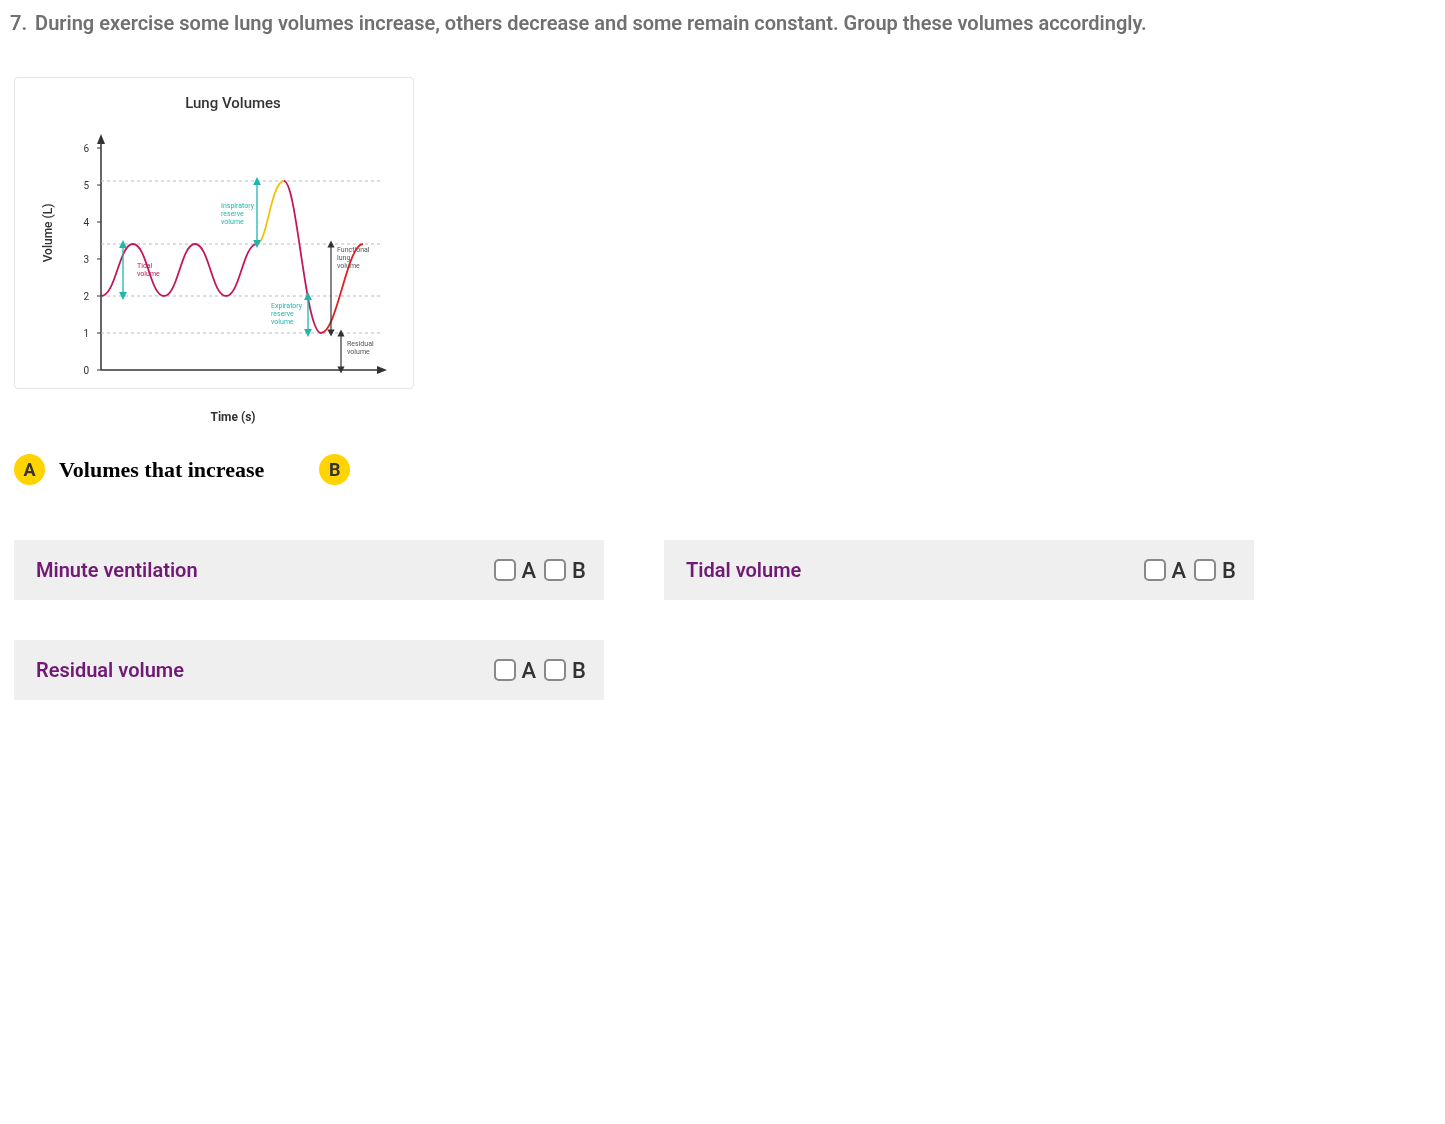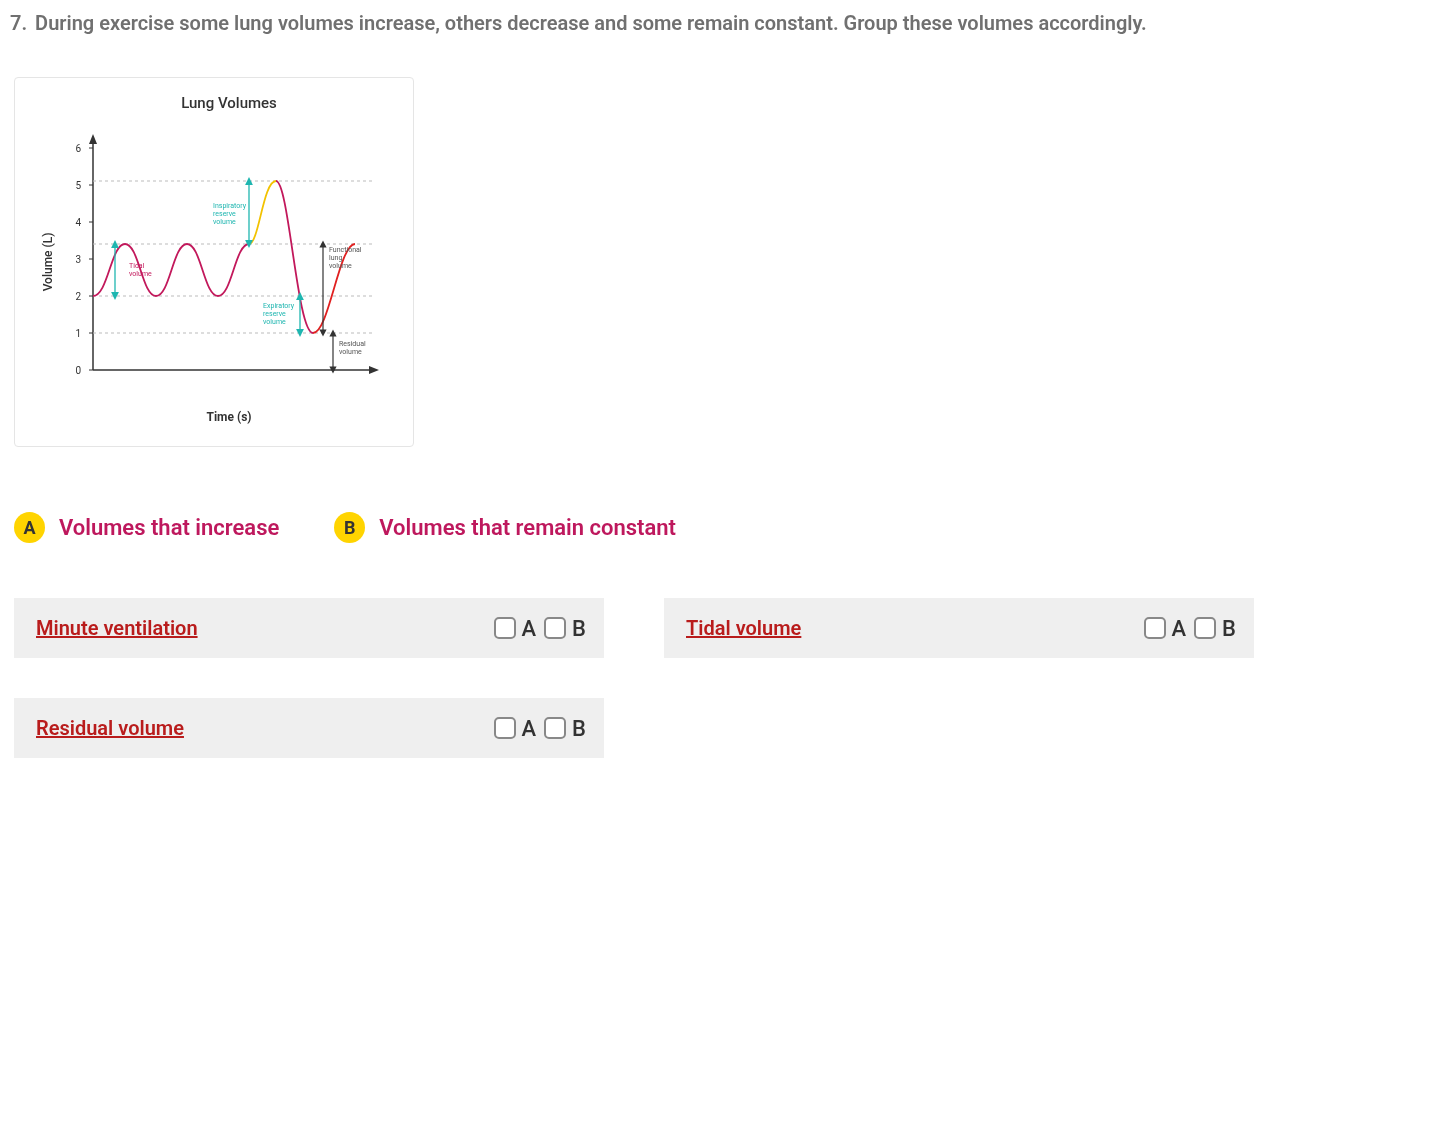--- a/index.html
+++ b/index.html
@@ -16,23 +16,23 @@
     color: #707070;
     line-height: 1.35;
     padding: 10px 16px 0 10px;
     margin-bottom: 40px;
   }
   .qnum { margin-right: 8px; }
   .figure-card {
     border: 1px solid #e5e5e5;
     border-radius: 4px;
     width: 400px;
-    height: 370px;
+    height: 312px;
     margin-left: 14px;
-    padding: 16px 10px 10px 10px;
+    padding: 16px 10px 10px 18px;
     margin-bottom: 65px;
     position: relative;
     background: #fff;
   }
   .fig-title {
     text-align: center;
     font-size: 15px;
     font-weight: 500;
     color: #333;
     margin-bottom: 8px;
@@ -76,42 +76,42 @@
     color: #333;
     font-weight: 700;
     font-size: 18px;
     display: flex;
     align-items: center;
     justify-content: center;
   }
   .cat-label {
     font-size: 22px;
     font-weight: 600;
-    color: #be185d;
+    color: #000000;
+    font-family: Liberation Serif, serif;
   }
   .items-grid {
     display: grid;
     grid-template-columns: 590px 590px;
     column-gap: 60px;
     row-gap: 40px;
     margin-left: 14px;
   }
   .item-row {
     background: #efefef;
     height: 60px;
     display: flex;
     align-items: center;
     justify-content: space-between;
     padding: 0 18px 0 22px;
   }
   .item-label {
     font-size: 20px;
     font-weight: 600;
-    color: #b91c1c;
-    text-decoration: underline;
+    color: #701a75;
   }
   .checks {
     display: flex;
     align-items: center;
     gap: 8px;
   }
   .chk {
     display: inline-flex;
     align-items: center;
     gap: 6px;
@@ -236,21 +236,20 @@
   <div class="axis-x">Time (s)</div>
 </div>
 
 <div class="categories">
   <div class="cat">
     <div class="badge">A</div>
     <div class="cat-label">Volumes that increase</div>
   </div>
   <div class="cat">
     <div class="badge">B</div>
-    <div class="cat-label">Volumes that remain constant</div>
   </div>
 </div>
 
 <div class="items-grid">
   <div class="item-row">
     <div class="item-label">Minute ventilation</div>
     <div class="checks">
       <label class="chk">
           <input type="checkbox" style="">
           <span>A</span>

